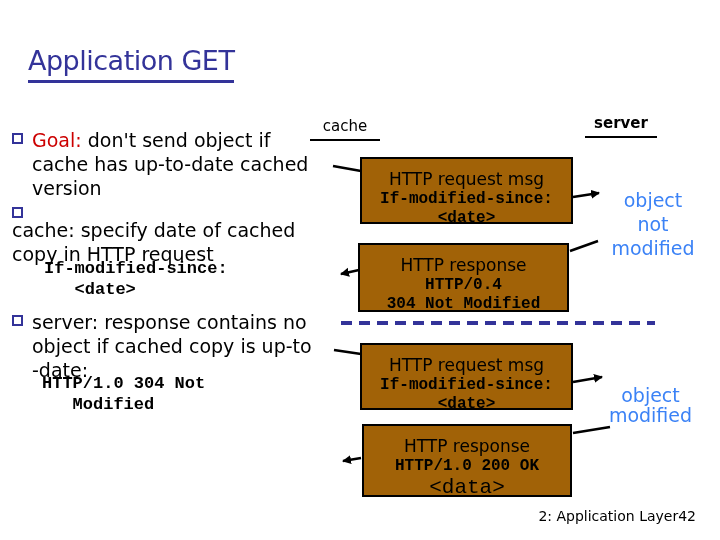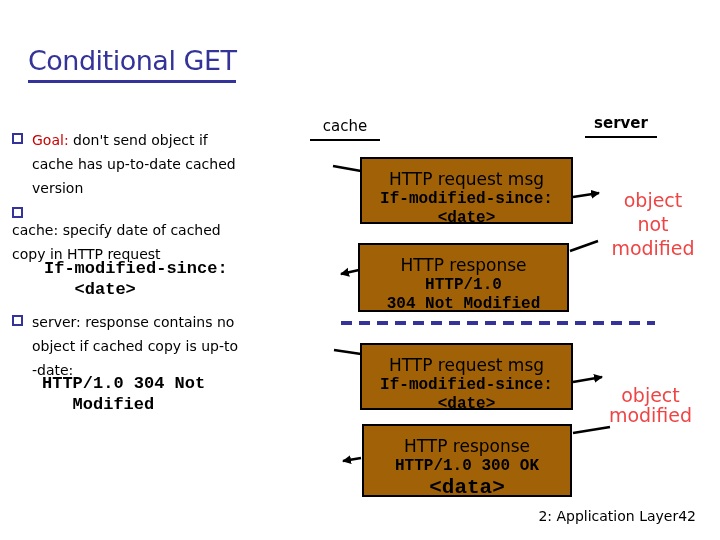--- a/index.html
+++ b/index.html
@@ -15,21 +15,21 @@
     position:absolute;left:28px;top:44px;z-index:2;
     font-size:27px;letter-spacing:-0.5px;color:#333399;
     border-bottom:3px solid #333399;padding-bottom:2px;line-height:34px;
   }
 
   .bullet{position:absolute;display:flex;z-index:2;width:320px;}
   .bullet .sq{
     flex:0 0 auto;width:11px;height:11px;border:2px solid #333399;
     margin:5px 9px 0 0;background:#fff;
   }
-  .bullet .btxt{font-size:14px;line-height:24px;white-space:pre-line;}
+  .bullet .btxt{font-size:19px;line-height:24px;white-space:pre-line;}
   .bullet .lead{color:#cc0000;}
   .b1{left:12px;top:128px;}
   .b2{left:12px;top:202px;flex-direction:column;}
   .b3{left:12px;top:310px;}
 
   .codeblock{
     position:absolute;z-index:2;font-family:"Liberation Mono",monospace;
     font-weight:bold;font-size:17px;line-height:21px;white-space:pre;
   }
   .c1{left:44px;top:258px;}
@@ -45,30 +45,30 @@
   .msgbox{
     position:absolute;z-index:1;background:#a16207;border:2px solid #000;
     text-align:center;padding-top:10px;
   }
   .msgbox .mtitle{font-size:17px;line-height:21px;}
   .msgbox .mbody{
     font-family:"Liberation Mono",monospace;font-weight:bold;
     font-size:16px;line-height:19px;white-space:pre-line;
   }
   .msgbox .mdata{
-    font-family:"Liberation Mono",monospace;font-weight:bold;
+    font-family:"Liberation Mono",monospace;font-weight:normal;
     font-size:21px;line-height:24px;
   }
   .box1{left:360px;top:157px;width:213px;height:67px;}
   .box2{left:358px;top:243px;width:211px;height:69px;}
   .box3{left:360px;top:343px;width:213px;height:67px;}
   .box4{left:362px;top:424px;width:210px;height:73px;}
 
   .annotation{
-    position:absolute;z-index:2;color:#ef4444;text-align:center;
+    position:absolute;z-index:2;color:#3b82f6;text-align:center;
     font-size:19px;white-space:pre-line;
   }
   .ann1{left:598px;top:188px;width:110px;line-height:24px;}
   .ann2{left:598px;top:385px;width:105px;line-height:20px;}
 
   .footer{
     position:absolute;z-index:2;top:507px;right:24px;display:flex;
     font-size:14px;line-height:18px;align-items:baseline;
   }
 </style>
@@ -87,21 +87,21 @@
     <line x1="573" y1="197" x2="599" y2="193" stroke="#000" stroke-width="2.5" marker-end="url(#ah)"></line>
     <line x1="598" y1="241" x2="570" y2="251" stroke="#000" stroke-width="2.5"></line>
     <line x1="359" y1="270" x2="341" y2="274" stroke="#000" stroke-width="2.5" marker-end="url(#ah)"></line>
     <line x1="341" y1="323" x2="655" y2="323" stroke="#333399" stroke-width="4" stroke-dasharray="11 7"></line>
     <line x1="334" y1="350" x2="361" y2="354" stroke="#000" stroke-width="2.5"></line>
     <line x1="573" y1="382" x2="602" y2="377" stroke="#000" stroke-width="2.5" marker-end="url(#ah)"></line>
     <line x1="610" y1="427" x2="573" y2="433" stroke="#000" stroke-width="2.5"></line>
     <line x1="361" y1="458" x2="343" y2="461" stroke="#000" stroke-width="2.5" marker-end="url(#ah)"></line>
   </svg>
 
-  <div class="title">Conditional GET</div>
+  <div class="title">Application GET</div>
 
   <div class="bullet b1">
     <span class="sq"></span>
     <span class="btxt"><span class="lead">Goal:</span><span> don't send object if
 cache has up-to-date cached
 version</span></span>
   </div>
 
   <div class="bullet b2">
     <span class="sq"></span>
@@ -126,33 +126,33 @@
   <div class="host-label server-label">server</div>
 
   <div class="msgbox box1">
     <div class="mtitle">HTTP request msg</div>
     <div class="mbody">If-modified-since:
 &lt;date&gt;</div>
   </div>
 
   <div class="msgbox box2">
     <div class="mtitle">HTTP response</div>
-    <div class="mbody">HTTP/1.0
+    <div class="mbody">HTTP/0.4
 304 Not Modified</div>
   </div>
 
   <div class="msgbox box3">
     <div class="mtitle">HTTP request msg</div>
     <div class="mbody">If-modified-since:
 &lt;date&gt;</div>
   </div>
 
   <div class="msgbox box4">
     <div class="mtitle">HTTP response</div>
-    <div class="mbody">HTTP/1.0 300 OK</div>
+    <div class="mbody">HTTP/1.0 200 OK</div>
     <div class="mdata">&lt;data&gt;</div>
   </div>
 
   <div class="annotation ann1">object
 not
 modified</div>
   <div class="annotation ann2">object
 modified</div>
 
   <div class="footer">

